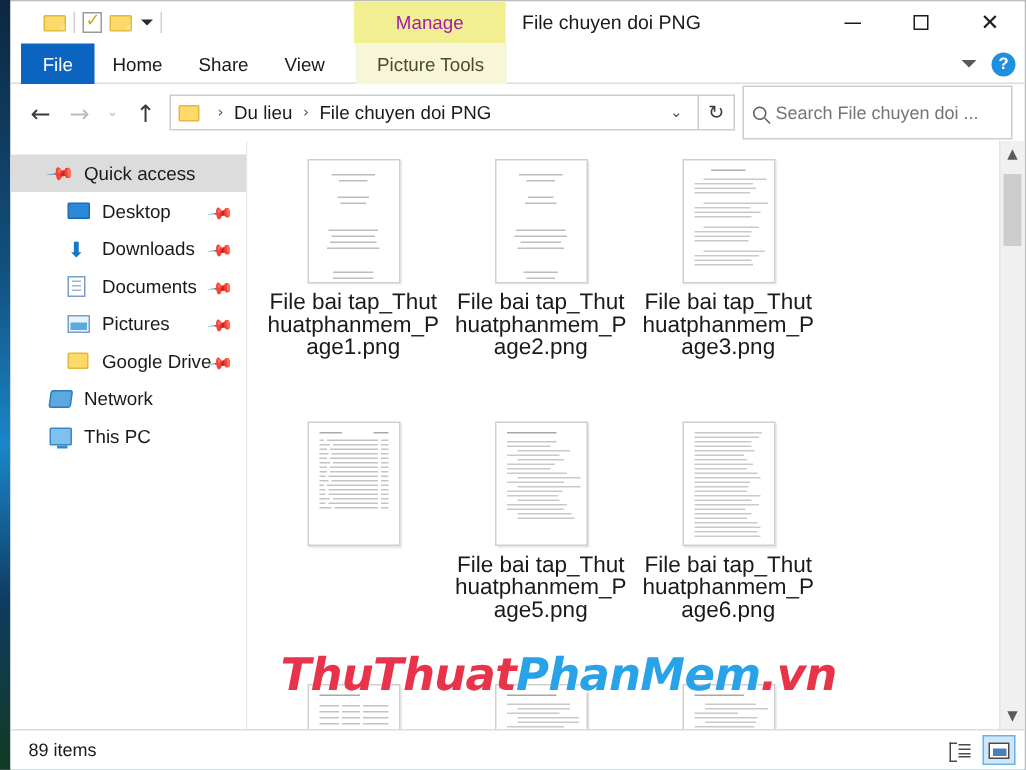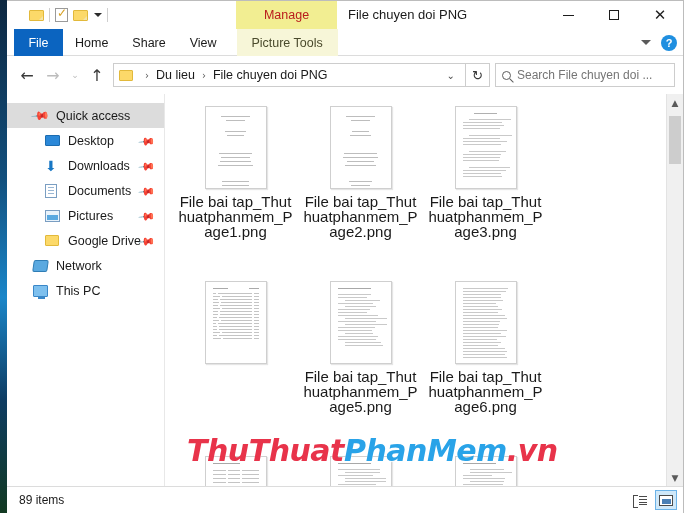--- a/index.html
+++ b/index.html
@@ -46,21 +46,21 @@
     font-size: 12px; color: #d8a227; line-height: 14px;
   }
   .qat-caret {
     width: 0; height: 0; border-left: 4px solid transparent;
     border-right: 4px solid transparent; border-top: 4px solid #2b2b2b;
     margin-left: 1px;
   }
   #manage-tab {
     position: absolute; left: 229px; top: 0; width: 101px; height: 28px;
     background: #f2ee92; display: flex; align-items: center; justify-content: center;
-    font-size: 12.5px; color: #b91c1c;
+    font-size: 12.5px; color: #a21caf;
   }
   #window-title {
     position: absolute; left: 341px; top: 0; height: 28px; line-height: 28px;
     font-size: 13px; color: #1a1a1a;
   }
   #wincontrols { position: absolute; right: 0; top: 0; display: flex; }
   .wc { width: 46px; height: 28px; display: flex; align-items: center;
         justify-content: center; font-size: 12px; color: #1c1c1c; }
   .glyph-min { display:block; width: 11px; height: 1px; background: #1c1c1c; }
   .glyph-max { display:block; width: 10px; height: 10px; border: 1px solid #1c1c1c; }
@@ -123,21 +123,21 @@
     font-family: "DejaVu Sans", sans-serif;
   }
   #path-caret { margin-left: auto; padding: 0 8px; font-size: 10px; color: #4a4a4a;
                 font-family: "DejaVu Sans", sans-serif; }
   #refresh-btn {
     width: 24px; height: 24px; border: 1px solid #cdcdcd; border-left: none;
     display: flex; align-items: center; justify-content: center;
     font-size: 13px; color: #3a3a3a; font-family: "DejaVu Sans", sans-serif;
   }
   #searchbox {
-    width: 180px; height: 24px; border: 1px solid #cdcdcd; background: #fff;
+    width: 180px; height: 36px; border: 1px solid #cdcdcd; background: #fff;
     display: flex; align-items: center; padding: 0 6px; margin-left: 5px; gap: 6px;
   }
   .mag {
     width: 9px; height: 9px; border: 1.4px solid #5c5c5c; border-radius: 50%;
     position: relative; flex: 0 0 auto;
   }
   .mag::after {
     content: ""; position: absolute; right: -4px; bottom: -3px;
     width: 5px; height: 1.4px; background: #5c5c5c; transform: rotate(45deg);
   }

